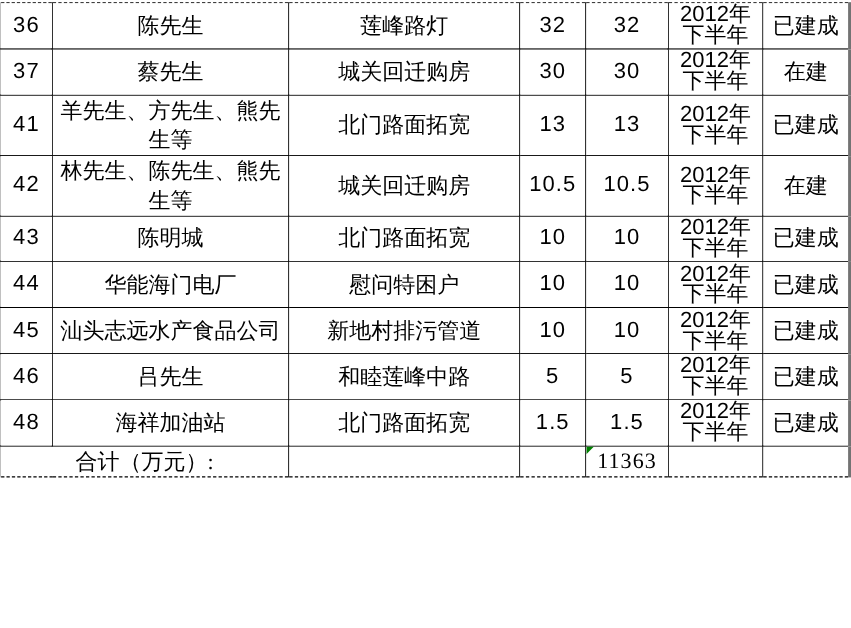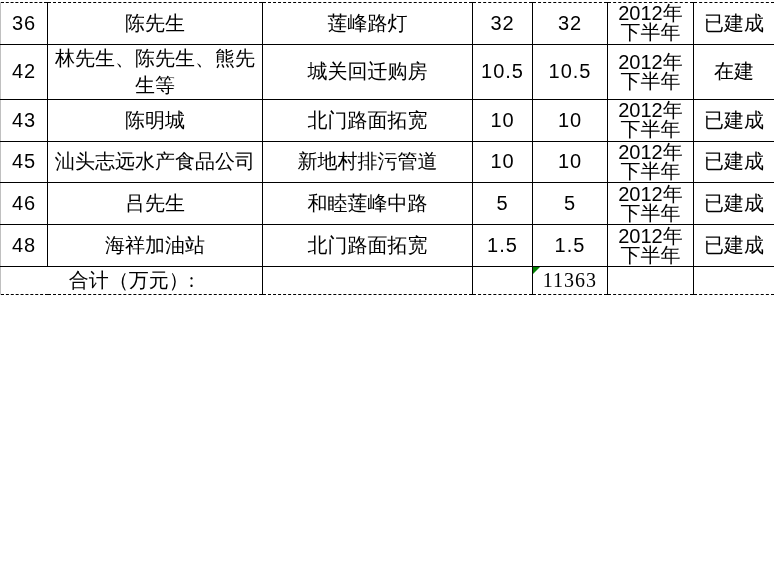--- a/index.html
+++ b/index.html
@@ -29,21 +29,21 @@
     overflow: hidden;
     position: relative;
     background: #ffffff;
   }
   tr.data-row    { height: 41.8px; }
   tr.total-row   { height: 22px; font-family: Liberation Serif, serif;   }
   
   tr.data-row.first-row td { border-top: 1px dashed #000000; }
   tr.total-row td          { border-bottom: 1px dashed #000000; }
   table.sheet td.first-col { border-left: 1px solid #c0c0c0; }
-  table.sheet td.last-col  { border-right: 1px solid #737373; }
+  table.sheet td.last-col  { border-right: 7px solid #737373; }
   td.cell-date { line-height: 19px; }
   td.cell-amount, td.cell-no { letter-spacing: 1px; }
   .green-tri {
     position: absolute;
     top: 0;
     left: 0;
     width: 0;
     height: 0;
     border-top: 7px solid #008000;
     border-right: 7px solid transparent;
@@ -69,35 +69,71 @@
       <td>莲峰路灯</td>
       <td class="cell-amount">32</td>
       <td class="cell-amount">32</td>
       <td class="cell-date">
           <div>2012年</div>
           <div>下半年</div>
         </td>
       <td class="last-col">已建成</td>
     </tr>
     <tr class="data-row">
+      <td class="cell-no first-col">37</td>
+      <td>蔡先生</td>
+      <td>城关回迁购房</td>
+      <td class="cell-amount">30</td>
+      <td class="cell-amount">30</td>
+      <td class="cell-date">
+          <div>2012年</div>
+          <div>下半年</div>
+        </td>
+      <td class="last-col">在建</td>
+    </tr>
+    <tr class="data-row">
+      <td class="cell-no first-col">41</td>
+      <td>羊先生、方先生、熊先生等</td>
+      <td>北门路面拓宽</td>
+      <td class="cell-amount">13</td>
+      <td class="cell-amount">13</td>
+      <td class="cell-date">
+          <div>2012年</div>
+          <div>下半年</div>
+        </td>
+      <td class="last-col">已建成</td>
+    </tr>
+    <tr class="data-row">
       <td class="cell-no first-col">42</td>
       <td>林先生、陈先生、熊先生等</td>
       <td>城关回迁购房</td>
       <td class="cell-amount">10.5</td>
       <td class="cell-amount">10.5</td>
       <td class="cell-date">
           <div>2012年</div>
           <div>下半年</div>
         </td>
       <td class="last-col">在建</td>
     </tr>
     <tr class="data-row">
       <td class="cell-no first-col">43</td>
       <td>陈明城</td>
       <td>北门路面拓宽</td>
+      <td class="cell-amount">10</td>
+      <td class="cell-amount">10</td>
+      <td class="cell-date">
+          <div>2012年</div>
+          <div>下半年</div>
+        </td>
+      <td class="last-col">已建成</td>
+    </tr>
+    <tr class="data-row">
+      <td class="cell-no first-col">44</td>
+      <td>华能海门电厂</td>
+      <td>慰问特困户</td>
       <td class="cell-amount">10</td>
       <td class="cell-amount">10</td>
       <td class="cell-date">
           <div>2012年</div>
           <div>下半年</div>
         </td>
       <td class="last-col">已建成</td>
     </tr>
     <tr class="data-row">
       <td class="cell-no first-col">45</td>

